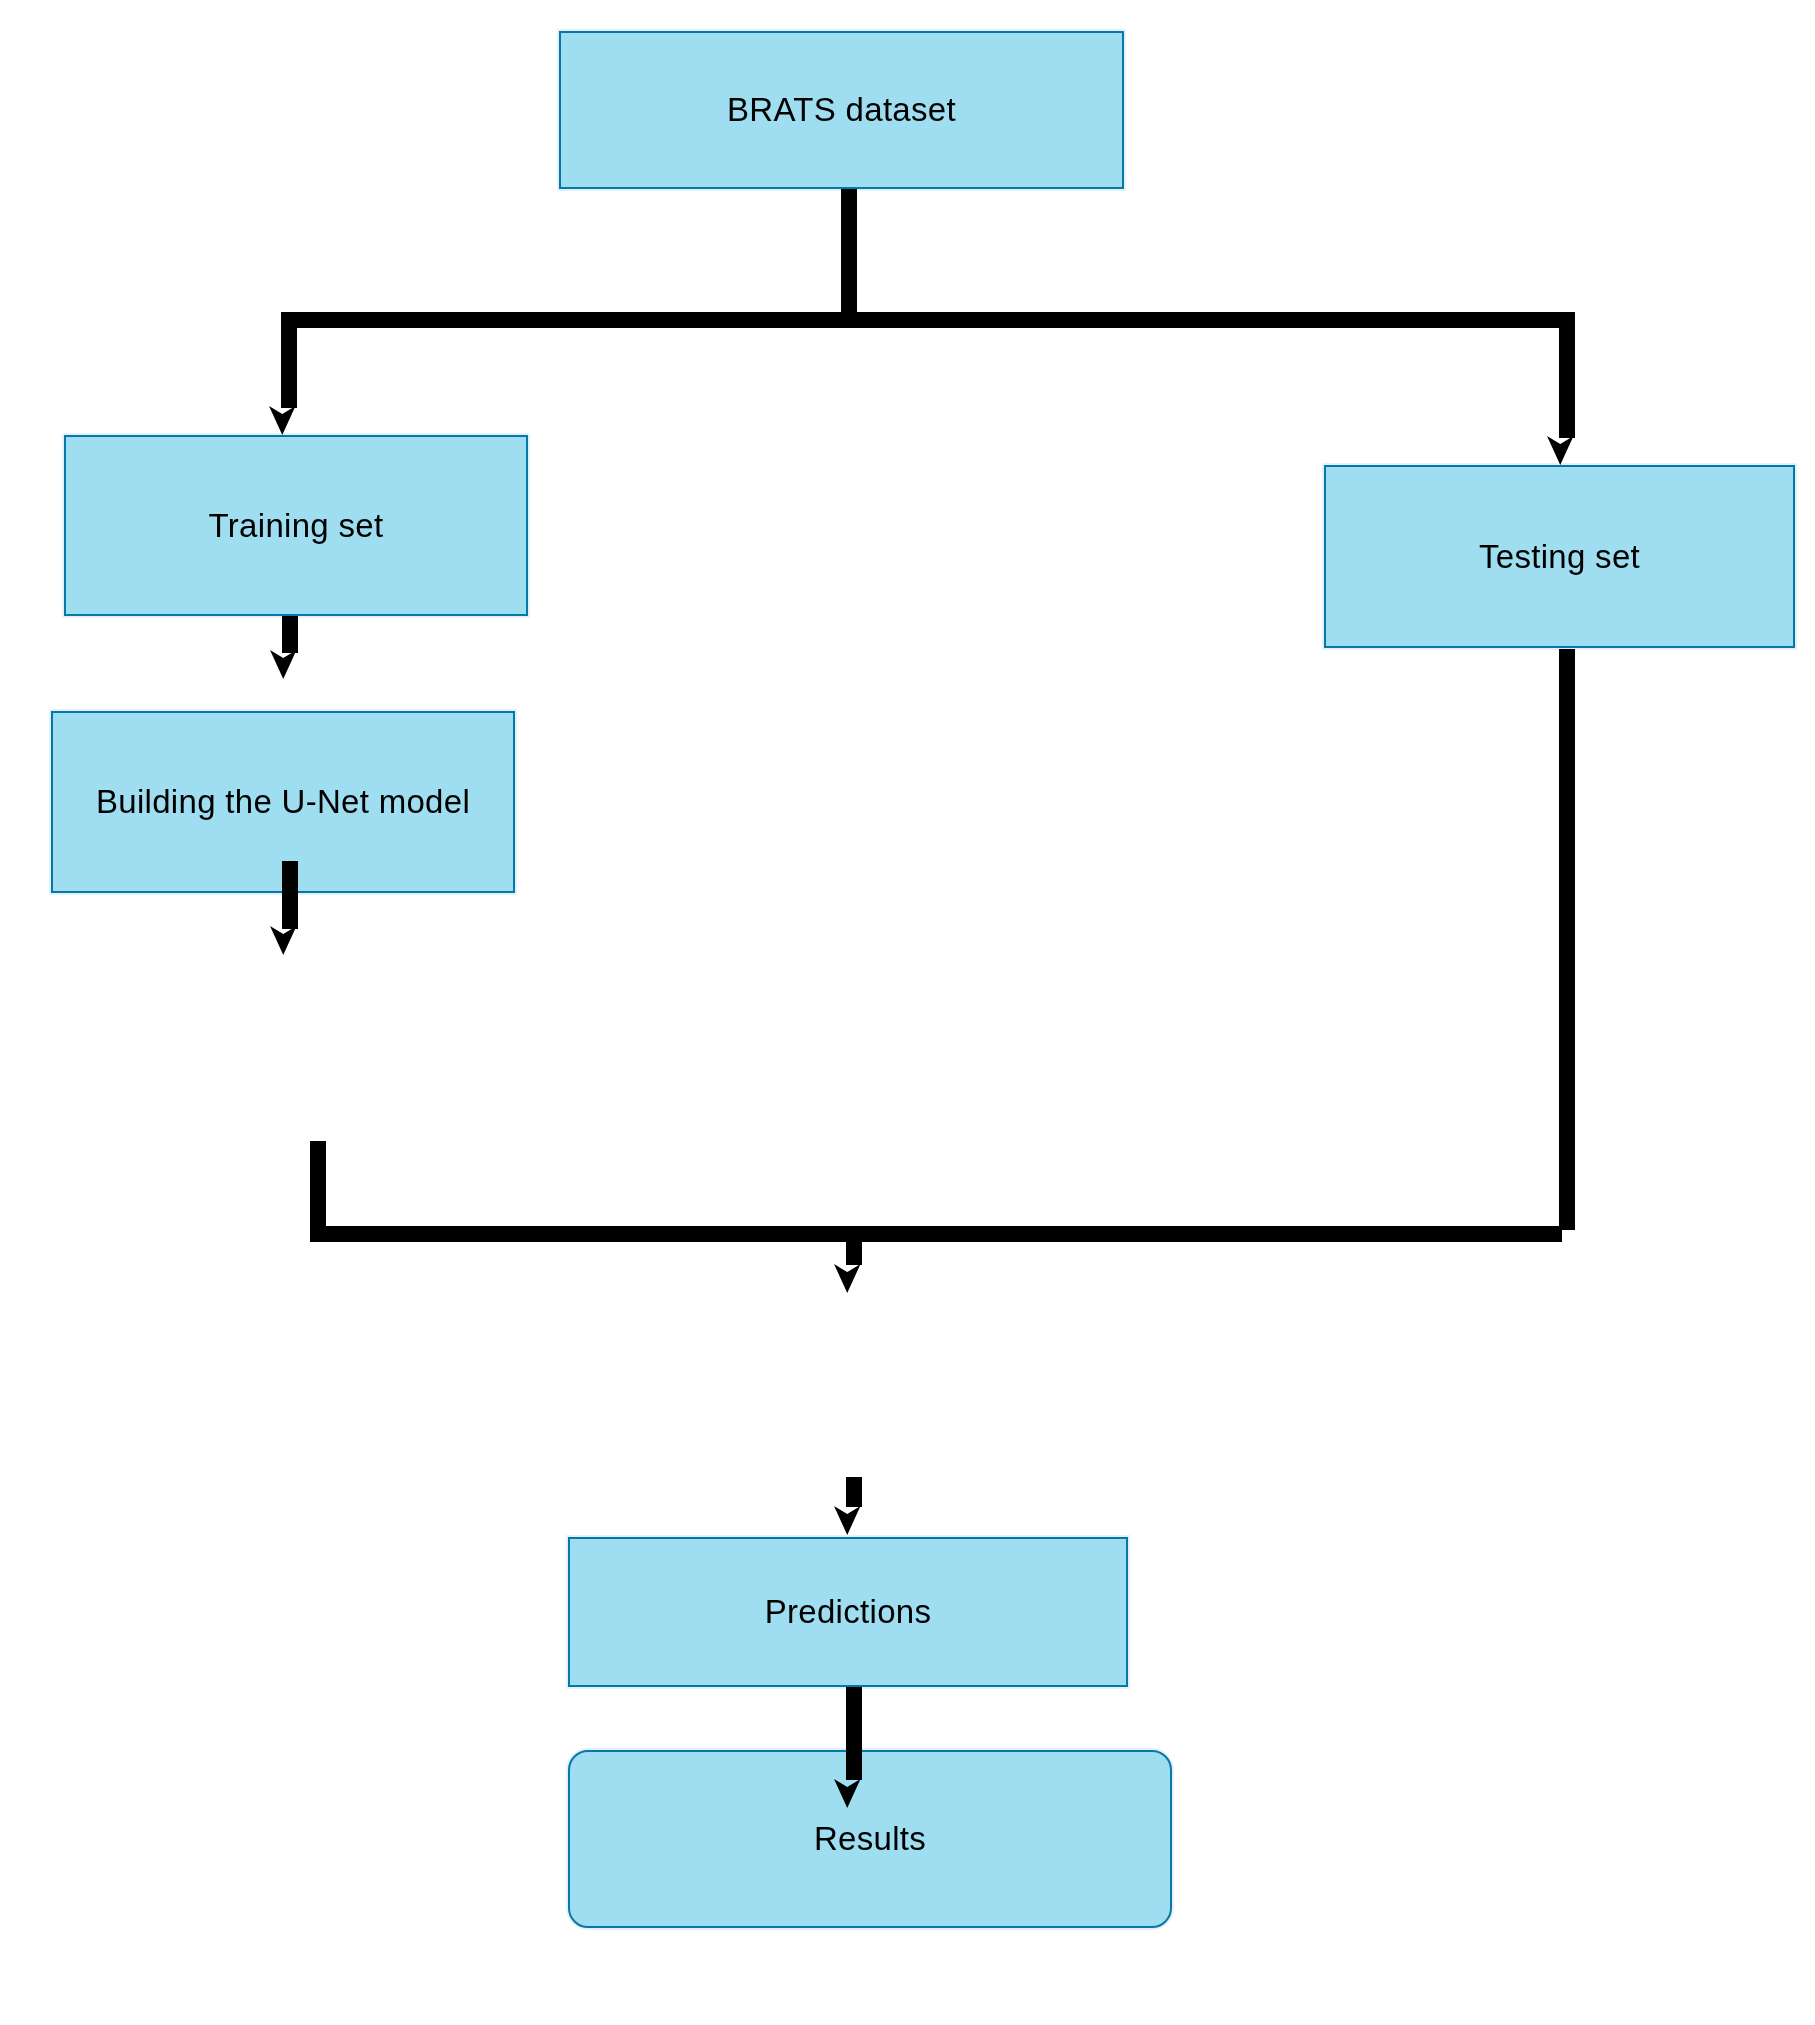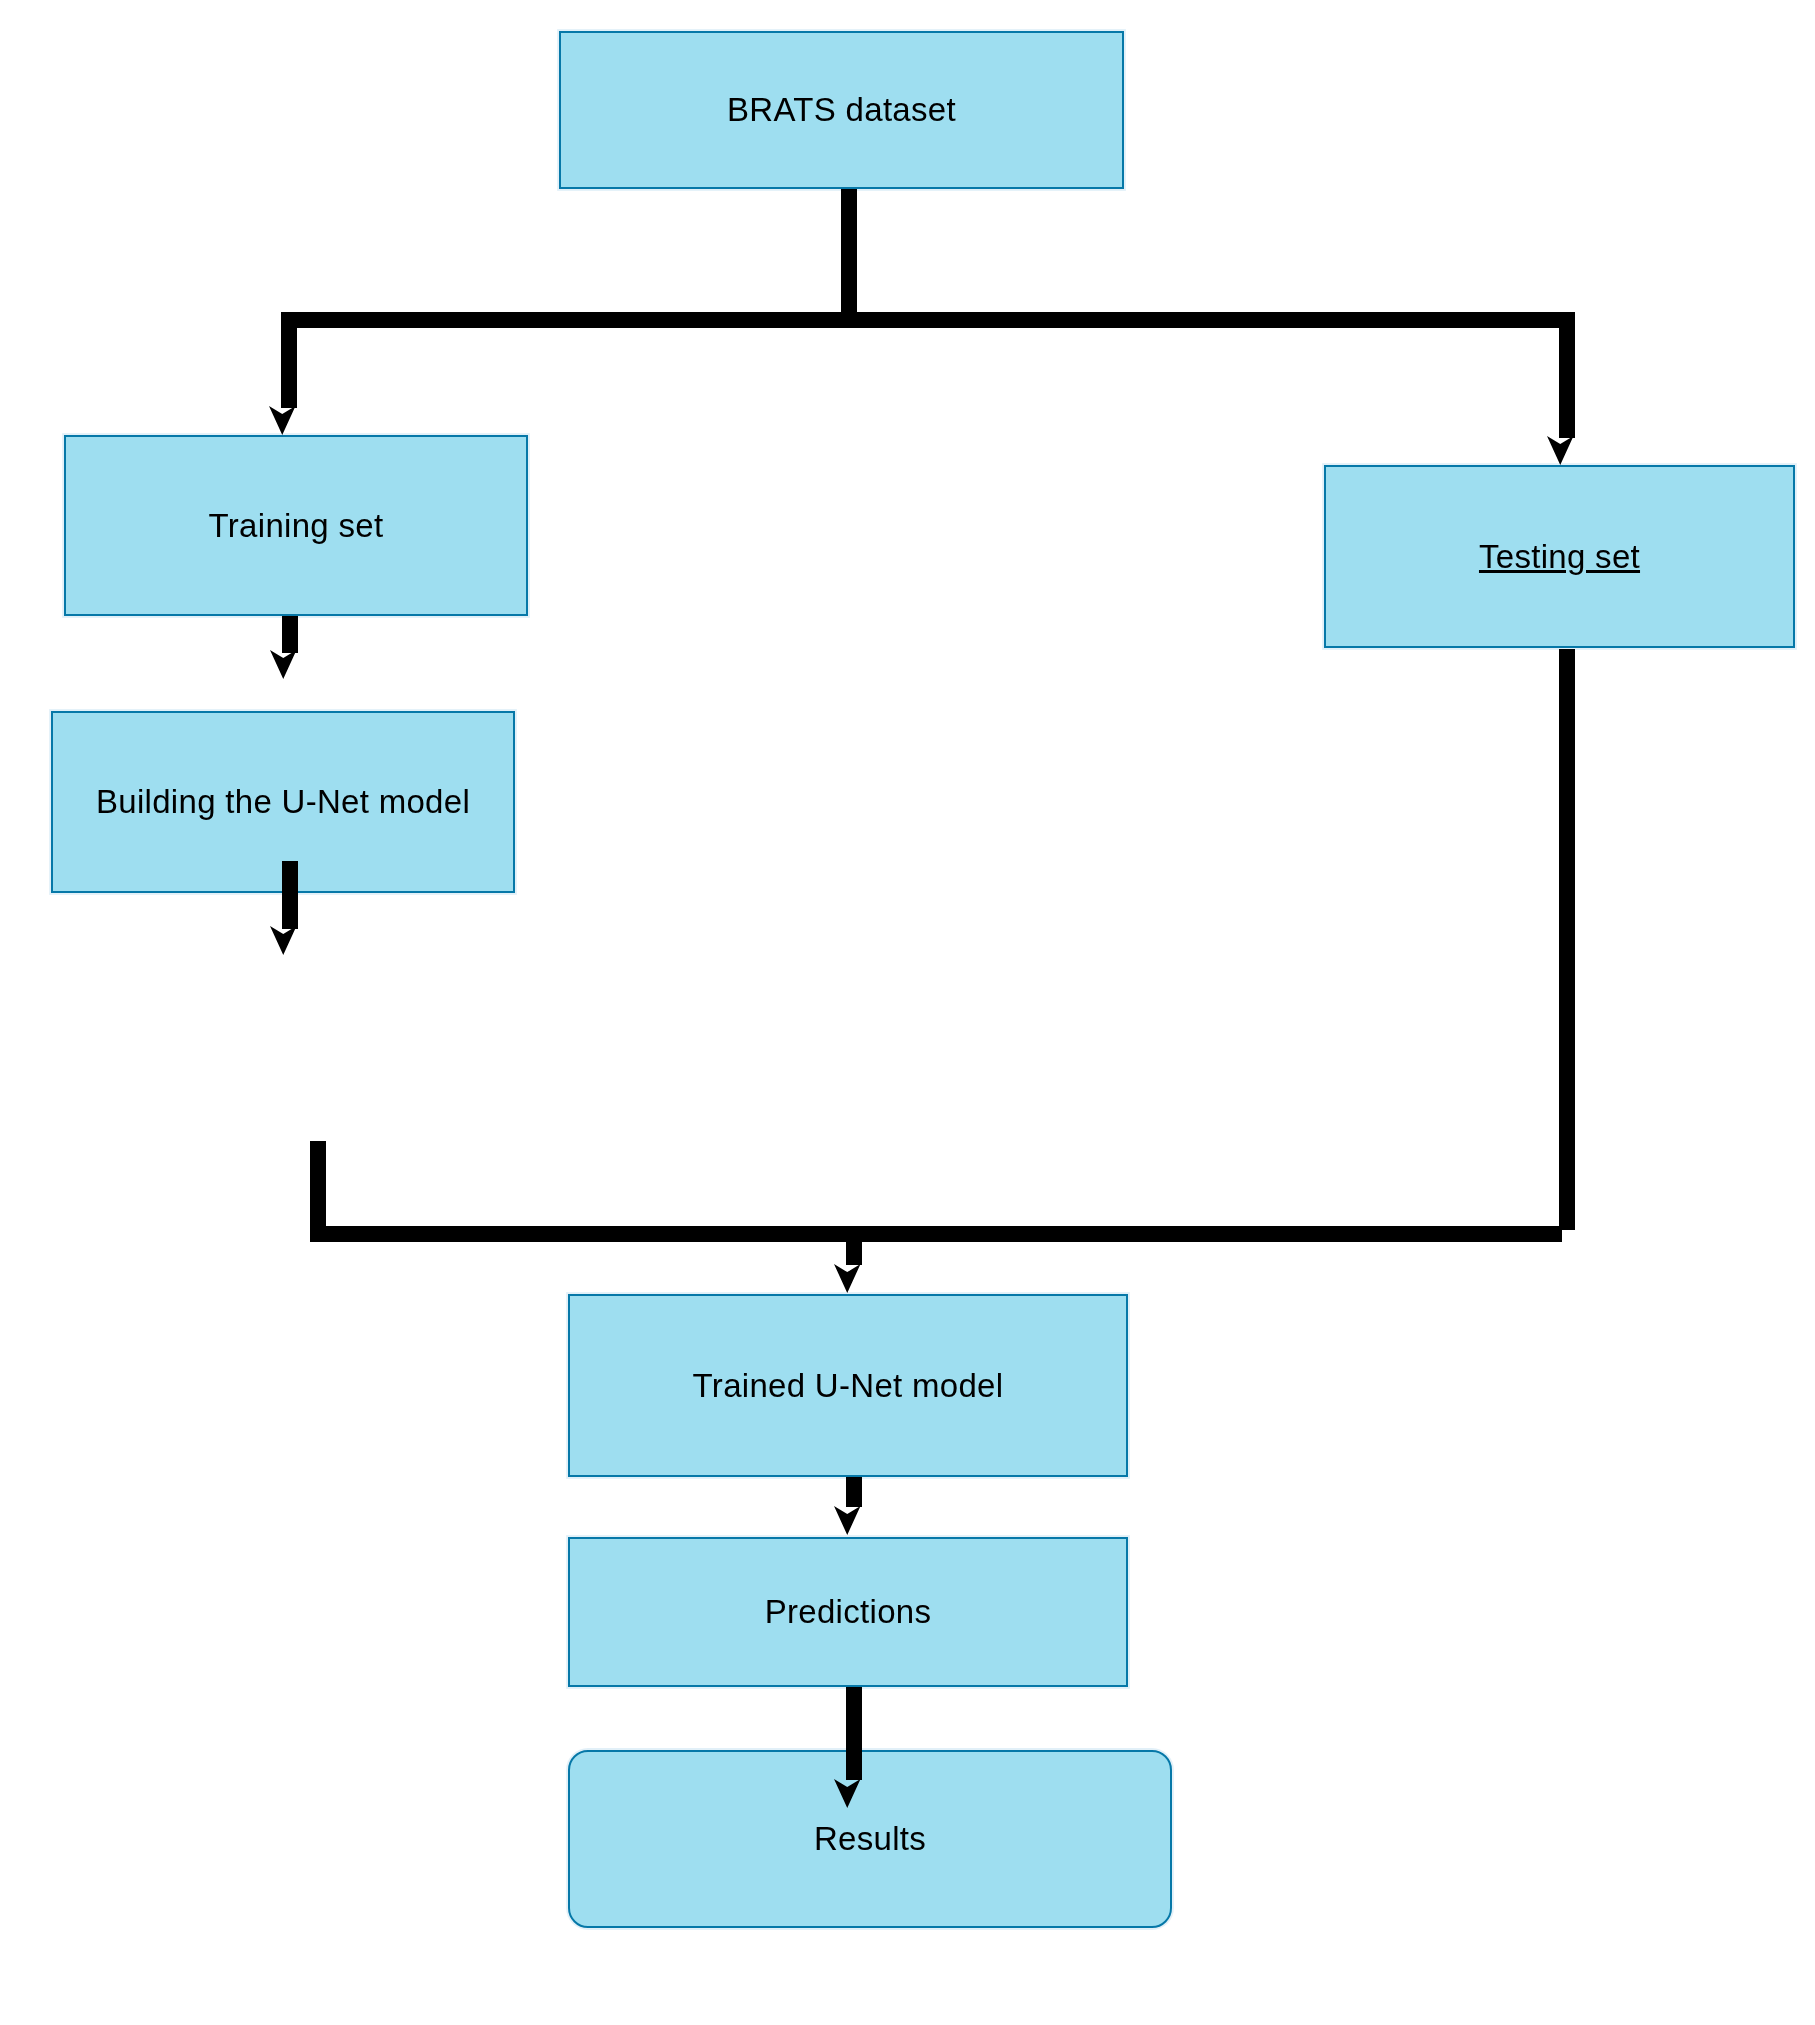--- a/index.html
+++ b/index.html
@@ -52,27 +52,24 @@
 
   <div class="node" style="left:56px;top:427px;width:464px;height:181px;">
     <span class="label">Training set</span>
   </div>
 
   <div class="node" style="left:43px;top:671px;width:464px;height:182px;margin-top:32px;">
     <span class="label">Building the U-Net model</span>
   </div>
 
 
-  <div class="node" style="left:1316px;top:457px;width:471px;height:183px;text-decoration:underline;">
+  <div class="node" style="left:1316px;top:457px;width:471px;height:183px;">
     <span class="label">Testing set</span>
   </div>
 
-  <div class="node" style="left:560px;top:1286px;width:560px;height:183px;">
-    <span class="label">Trained U-Net model</span>
-  </div>
 
   <div class="node" style="left:560px;top:1529px;width:560px;height:150px;">
     <span class="label">Predictions</span>
   </div>
 
   <div class="node" style="left:560px;top:1742px;width:604px;height:178px;border-radius:20px;">
     <span class="label">Results</span>
   </div>
 
   <div class="line" style="left:833px;top:181px;width:2.5px;height:126px;"></div>

